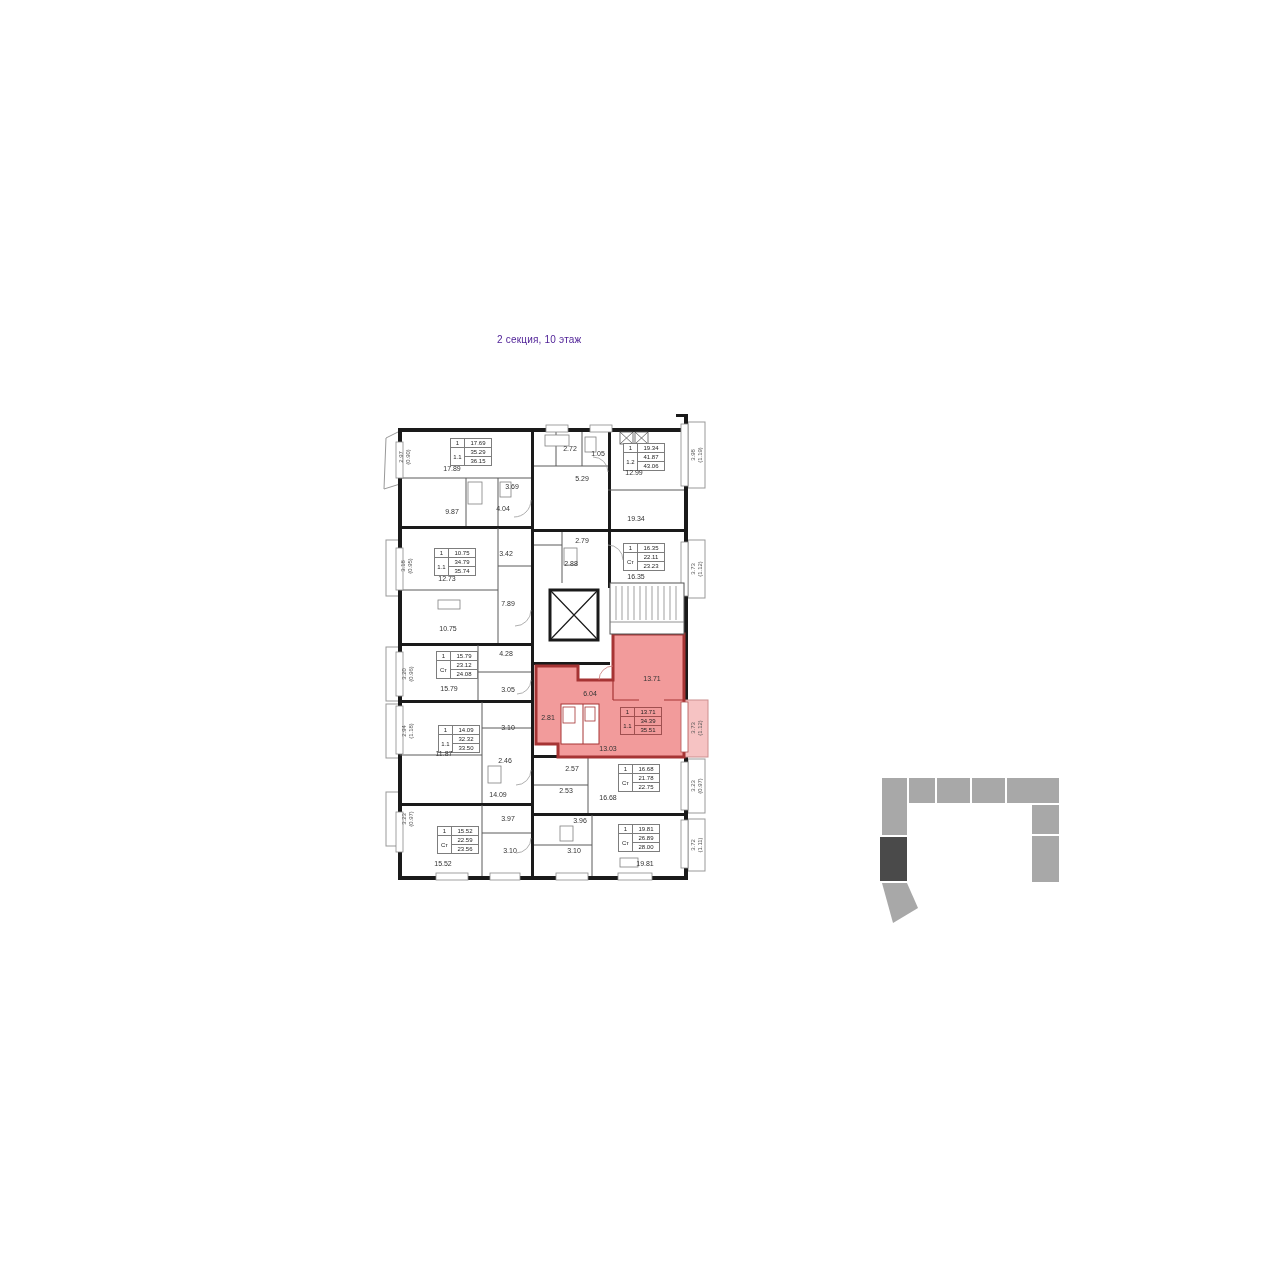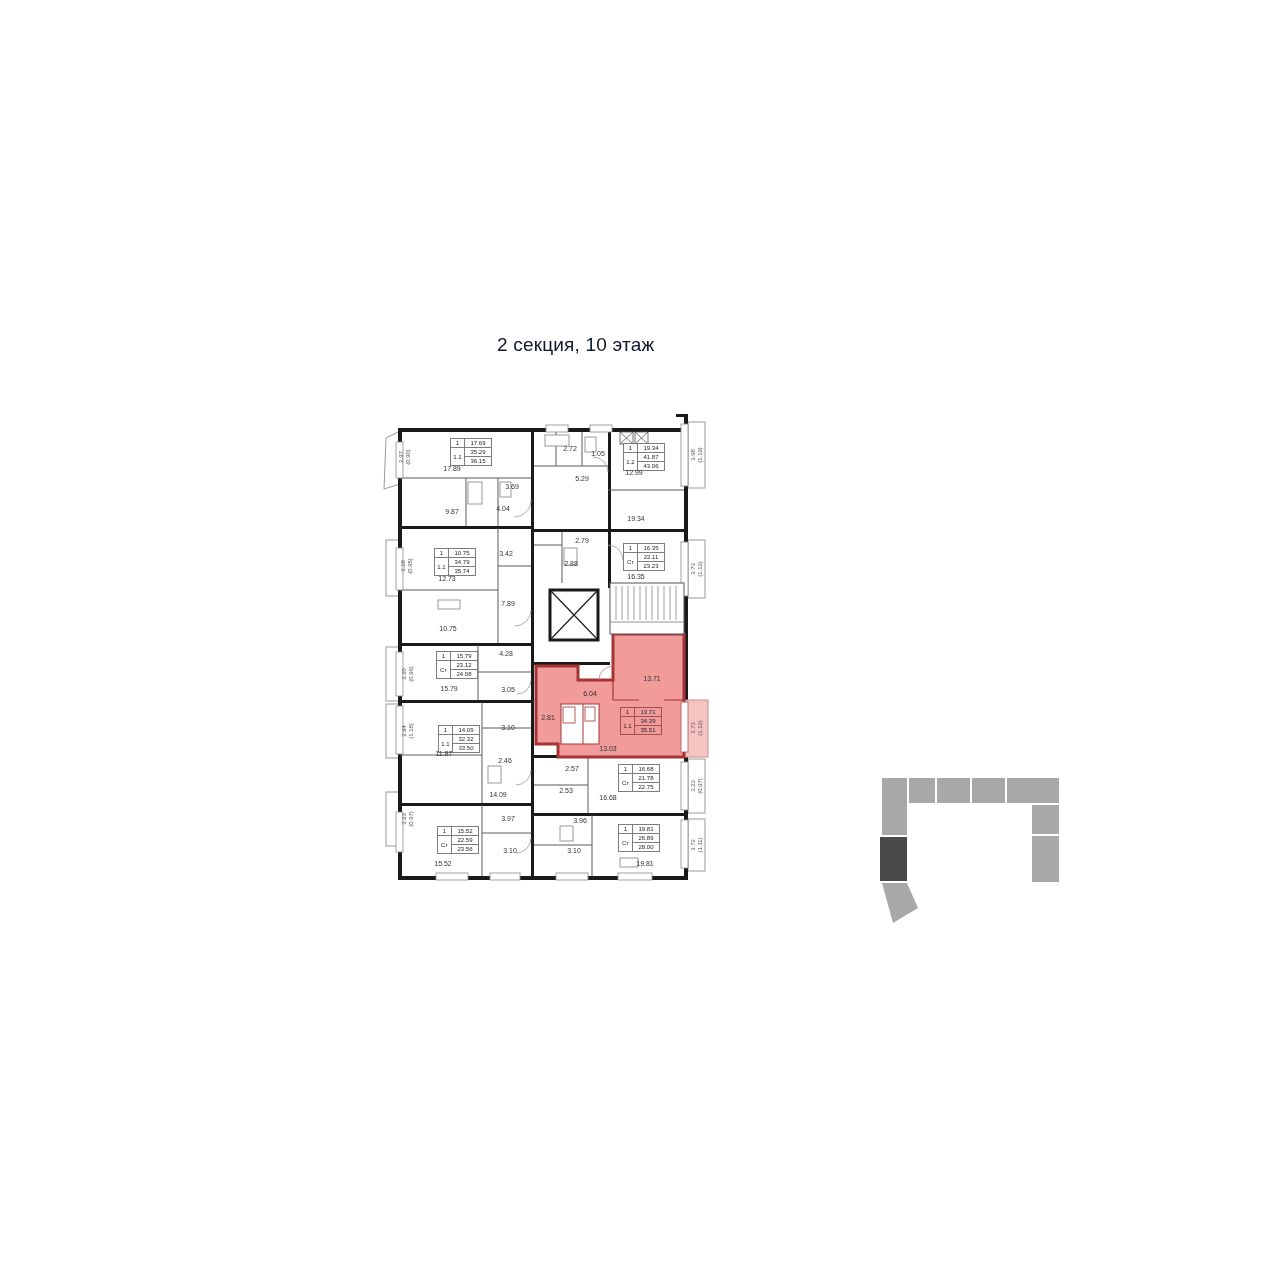--- a/index.html
+++ b/index.html
@@ -1,18 +1,18 @@
 <!DOCTYPE html>
 <html><head>
 <meta charset="utf-8">
 <style>
   html,body{margin:0;padding:0;background:#fff}
   body{width:1280px;height:1280px;position:relative;font-family:"Liberation Sans",sans-serif;overflow:hidden}
   #stage{position:absolute;left:0;top:0;width:1280px;height:1280px}
-  .title{position:absolute;left:497px;top:334px;font-size:19px;color:#0f172a;letter-spacing:.2px}
+  .title{position:absolute;left:497px;top:334px;font-size:10px;color:#4c1d95;letter-spacing:.2px}
   .rl{position:absolute;font-size:7px;color:#333;transform:translate(-50%,-50%);white-space:nowrap;line-height:7px}
   .balcony-label{position:absolute;transform:translate(-50%,-50%) rotate(-90deg);font-size:6px;color:#555;
     text-align:center;line-height:6.5px;white-space:nowrap;display:flex;flex-direction:column}
   table.apt{position:absolute;border-collapse:collapse;background:#fff}
   table.apt td{border:1px solid #7d7d7d;font-size:6px;color:#1f1f1f;text-align:center;padding:0 1px;height:8px;line-height:8px}
   table.apt td.c1{width:11px}
   table.apt td.c2{width:24px}
   table.apt.red{background:transparent}
   table.apt.red td{border-color:#a05050}
   svg{position:absolute;left:0;top:0}

